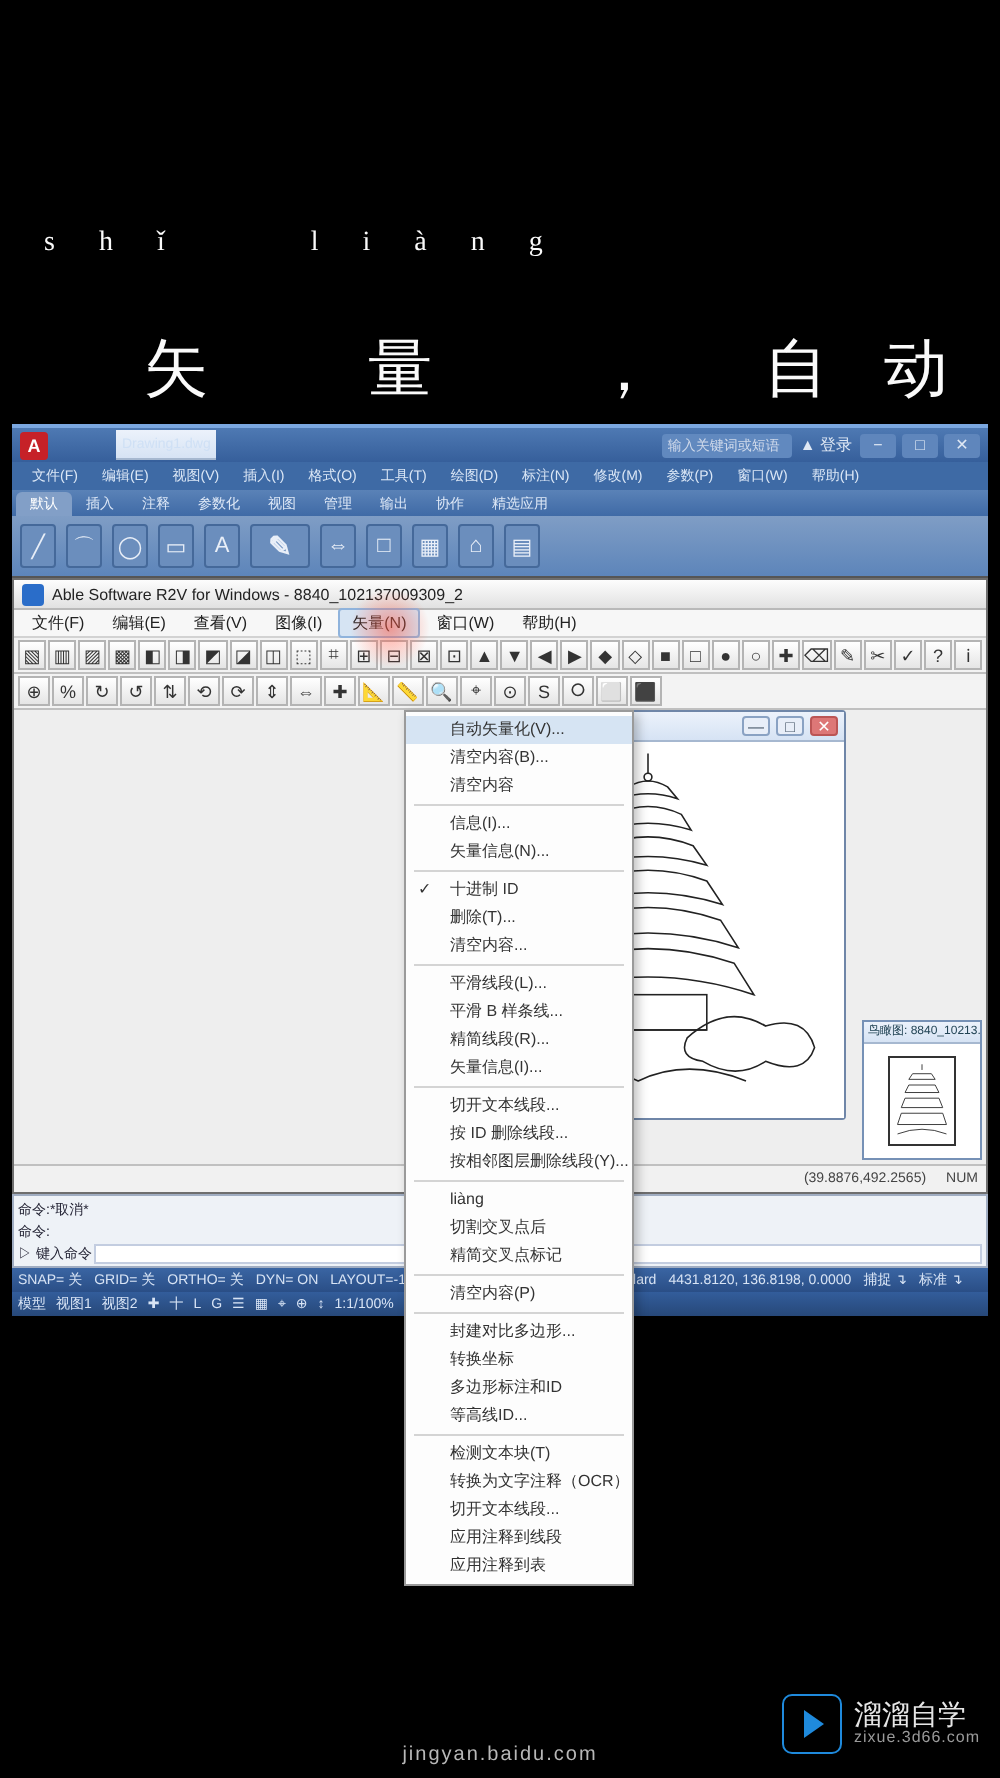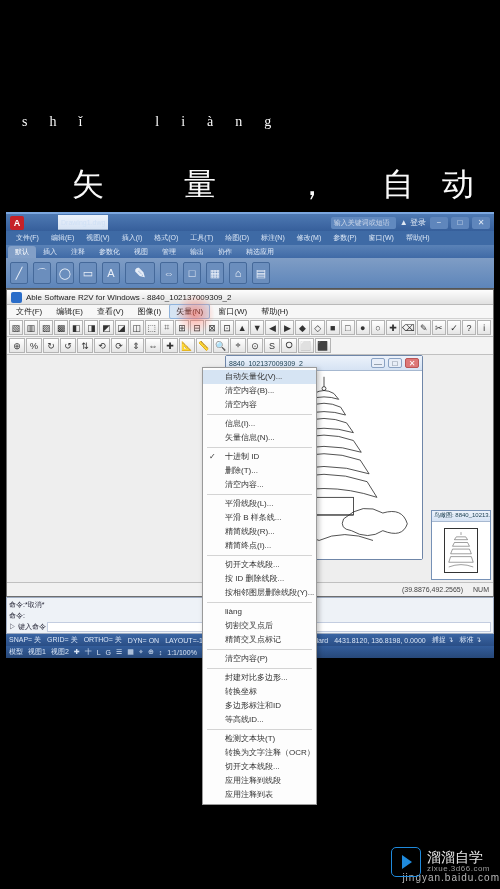--- a/index.html
+++ b/index.html
@@ -137,21 +137,20 @@
     position:absolute;
     top:0; left:195px;
     width:115px;
     background:var(--menu-bg);
     border:1px solid var(--menu-border);
     box-shadow:2px 2px 5px rgba(0,0,0,.25);
     padding:2px 0;
     font-size:8px;
     color:#333;
     z-index:5;
-    margin-top:12px;
   }
   .dropdown-menu .mi{
     padding:1px 14px 1px 22px;
     line-height:12px;
     white-space:nowrap;
     position:relative;
   }
   .dropdown-menu .mi.sel{background:#d6e4f3}
   .dropdown-menu .mi.check::before{
     content:"✓";position:absolute;left:6px;color:#333}
@@ -181,21 +180,21 @@
   .cmd-and-status{
     position:absolute;left:6px;top:597px;width:488px;font-size:7px}
   .cmd-pane{background:#eef2f7;border:1px solid #a0adc2;padding:1px 2px;color:#223}
   .cmd-pane .cmd-row{display:flex;gap:1px;align-items:center;height:11px}
   .cmd-input{flex:1;background:#fff;border:1px solid #c3cde0;height:10px}
   .status-bar{height:12px;background:linear-gradient(#3a65a3,#2a4e86);display:flex;align-items:center;color:#d8e4f5;gap:6px;padding:0 3px}
   .status-bar2{height:12px;background:linear-gradient(#335d9b,#274879);display:flex;align-items:center;color:#d8e4f5;gap:5px;padding:0 3px}
   .status-bar span, .status-bar2 span{white-space:nowrap}
   
   .bottom-center{
-    position:absolute;bottom:6px;left:0;right:0;text-align:right;
+    position:absolute;bottom:6px;left:0;right:0;text-align:center;
     color:#b8b8b8;font-size:10px;letter-spacing:1px}
   .bottom-right{
     position:absolute;bottom:12px;right:10px;display:flex;align-items:center;gap:6px}
   .bottom-right .play-badge{
     width:30px;height:30px;border:1.5px solid #1f8adc;border-radius:5px;
     display:flex;align-items:center;justify-content:center}
   .bottom-right .play-badge::before{
     content:"";width:0;height:0;border-left:10px solid #1f8adc;
     border-top:7px solid transparent;border-bottom:7px solid transparent;margin-left:2px}
   .bottom-right .brand{color:#e6e6e6;font-size:14px;line-height:1.05}
@@ -347,21 +346,21 @@
         <div class="mi">信息(I)...</div>
         <div class="mi">矢量信息(N)...</div>
         <hr>
         <div class="mi check">十进制 ID</div>
         <div class="mi">删除(T)...</div>
         <div class="mi">清空内容...</div>
         <hr>
         <div class="mi">平滑线段(L)...</div>
         <div class="mi">平滑 B 样条线...</div>
         <div class="mi">精简线段(R)...</div>
-        <div class="mi">精简终点(I)...</div>
+        <div class="mi">矢量信息(I)...</div>
         <hr>
         <div class="mi">切开文本线段...</div>
         <div class="mi">按 ID 删除线段...</div>
         <div class="mi">按相邻图层删除线段(Y)...</div>
         <hr>
         <div class="mi">liàng</div>
         <div class="mi">切割交叉点后</div>
         <div class="mi">精简交叉点标记</div>
         <hr>
         <div class="mi">清空内容(P)</div>

